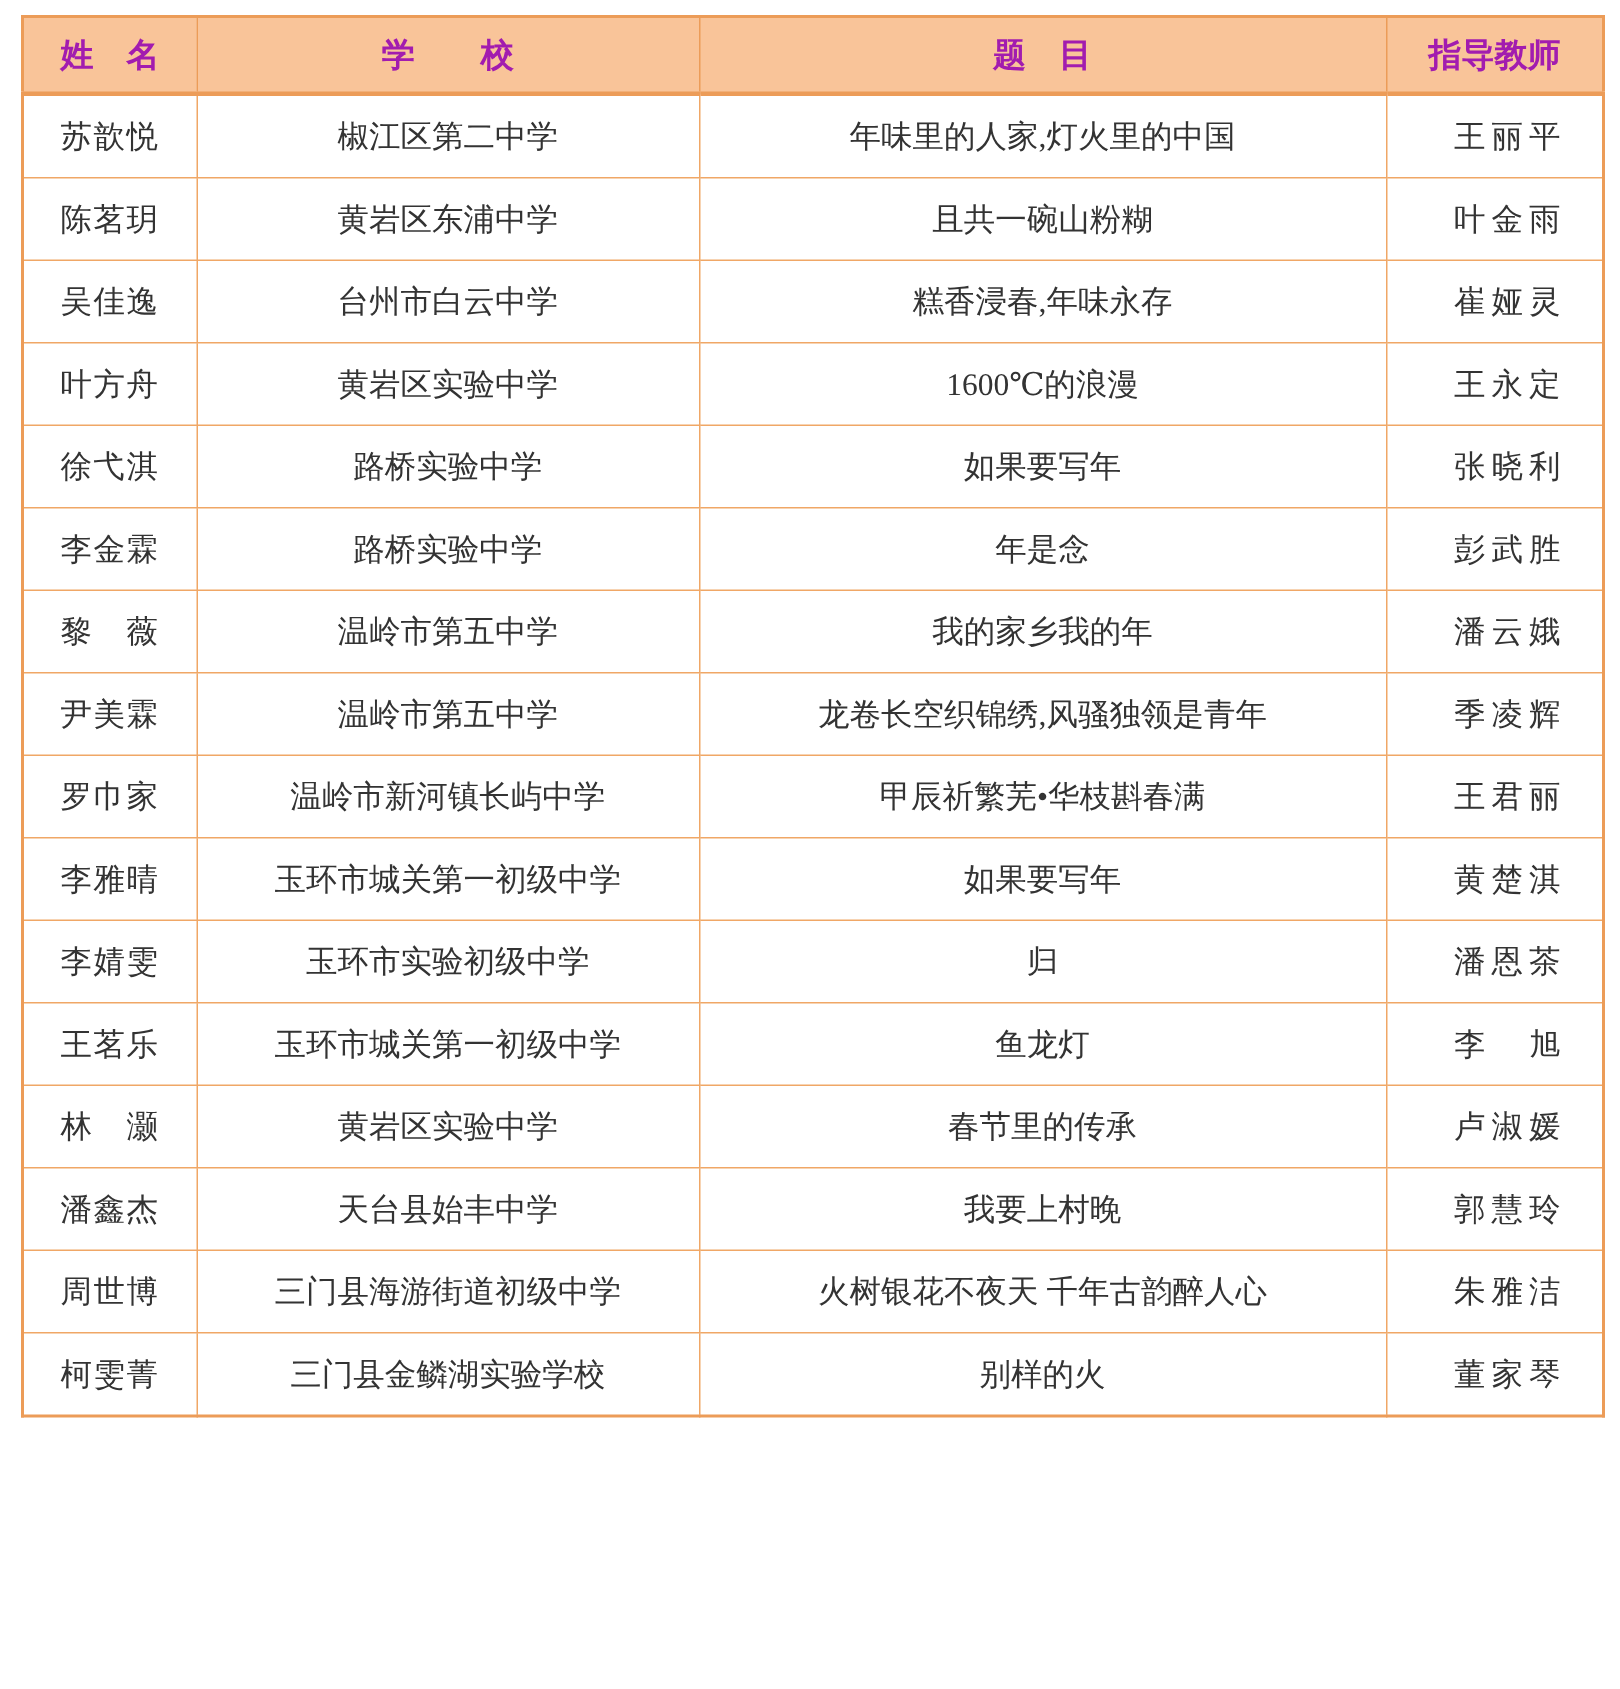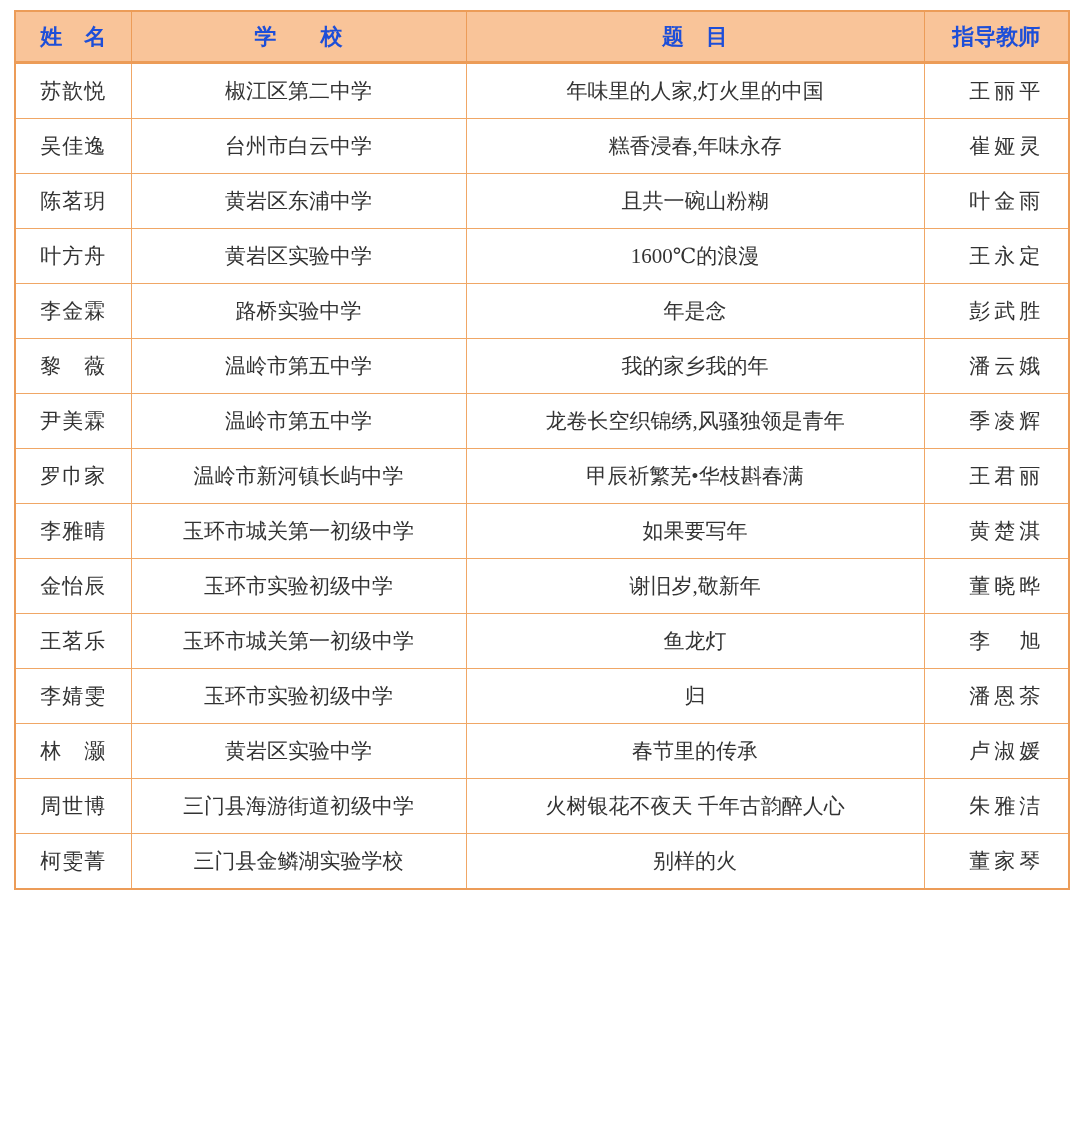--- a/index.html
+++ b/index.html
@@ -30,21 +30,21 @@
   col.c-title   { width: 458px; }
   col.c-teacher { width: 145px; }
 
   .award-table th {
     background: #f9c499;
     border: 1px solid #ec9c58;
     border-bottom: 3px solid #ec9c58;
     height: 49px;
     font-size: 22px;
     font-weight: bold;
-    color: #1d4ed8;
+    color: #a21caf;
     text-align: center;
     vertical-align: middle;
     padding: 0 4px;
   }
   .award-table td {
     border: 1px solid #f0a766;
     height: 54px;
     font-size: 21px;
     color: #333333;
     text-align: center;
@@ -82,36 +82,42 @@
       </tr>
     </thead>
     <tbody>
         <tr>
           <td class="col-name">苏歆悦</td>
           <td class="col-school">椒江区第二中学</td>
           <td class="col-title">年味里的人家,灯火里的中国</td>
           <td class="col-teacher">王丽平</td>
         </tr>
         <tr>
+          <td class="col-name">陈茗玥</td>
+          <td class="col-school">黄岩区东浦中学</td>
+          <td class="col-title">且共一碗山粉糊</td>
+          <td class="col-teacher">叶金雨</td>
+        </tr>
+        <tr>
           <td class="col-name">吴佳逸</td>
           <td class="col-school">台州市白云中学</td>
           <td class="col-title">糕香浸春,年味永存</td>
           <td class="col-teacher">崔娅灵</td>
         </tr>
         <tr>
-          <td class="col-name">陈茗玥</td>
-          <td class="col-school">黄岩区东浦中学</td>
-          <td class="col-title">且共一碗山粉糊</td>
-          <td class="col-teacher">叶金雨</td>
-        </tr>
-        <tr>
           <td class="col-name">叶方舟</td>
           <td class="col-school">黄岩区实验中学</td>
           <td class="col-title">1600℃的浪漫</td>
           <td class="col-teacher">王永定</td>
+        </tr>
+        <tr>
+          <td class="col-name">徐弋淇</td>
+          <td class="col-school">路桥实验中学</td>
+          <td class="col-title">如果要写年</td>
+          <td class="col-teacher">张晓利</td>
         </tr>
         <tr>
           <td class="col-name">李金霖</td>
           <td class="col-school">路桥实验中学</td>
           <td class="col-title">年是念</td>
           <td class="col-teacher">彭武胜</td>
         </tr>
         <tr>
           <td class="col-name">黎　薇</td>
           <td class="col-school">温岭市第五中学</td>
@@ -130,42 +136,42 @@
           <td class="col-title">甲辰祈繁芜•华枝斟春满</td>
           <td class="col-teacher">王君丽</td>
         </tr>
         <tr>
           <td class="col-name">李雅晴</td>
           <td class="col-school">玉环市城关第一初级中学</td>
           <td class="col-title">如果要写年</td>
           <td class="col-teacher">黄楚淇</td>
         </tr>
         <tr>
-          <td class="col-name">金怡辰</td>
+          <td class="col-name">李婧雯</td>
           <td class="col-school">玉环市实验初级中学</td>
-          <td class="col-title">谢旧岁,敬新年</td>
-          <td class="col-teacher">董晓晔</td>
+          <td class="col-title">归</td>
+          <td class="col-teacher">潘恩茶</td>
         </tr>
         <tr>
           <td class="col-name">王茗乐</td>
           <td class="col-school">玉环市城关第一初级中学</td>
           <td class="col-title">鱼龙灯</td>
           <td class="col-teacher">李　旭</td>
         </tr>
         <tr>
-          <td class="col-name">李婧雯</td>
-          <td class="col-school">玉环市实验初级中学</td>
-          <td class="col-title">归</td>
-          <td class="col-teacher">潘恩茶</td>
-        </tr>
-        <tr>
           <td class="col-name">林　灏</td>
           <td class="col-school">黄岩区实验中学</td>
           <td class="col-title">春节里的传承</td>
           <td class="col-teacher">卢淑媛</td>
+        </tr>
+        <tr>
+          <td class="col-name">潘鑫杰</td>
+          <td class="col-school">天台县始丰中学</td>
+          <td class="col-title">我要上村晚</td>
+          <td class="col-teacher">郭慧玲</td>
         </tr>
         <tr>
           <td class="col-name">周世博</td>
           <td class="col-school">三门县海游街道初级中学</td>
           <td class="col-title">火树银花不夜天 千年古韵醉人心</td>
           <td class="col-teacher">朱雅洁</td>
         </tr>
         <tr>
           <td class="col-name">柯雯菁</td>
           <td class="col-school">三门县金鳞湖实验学校</td>

